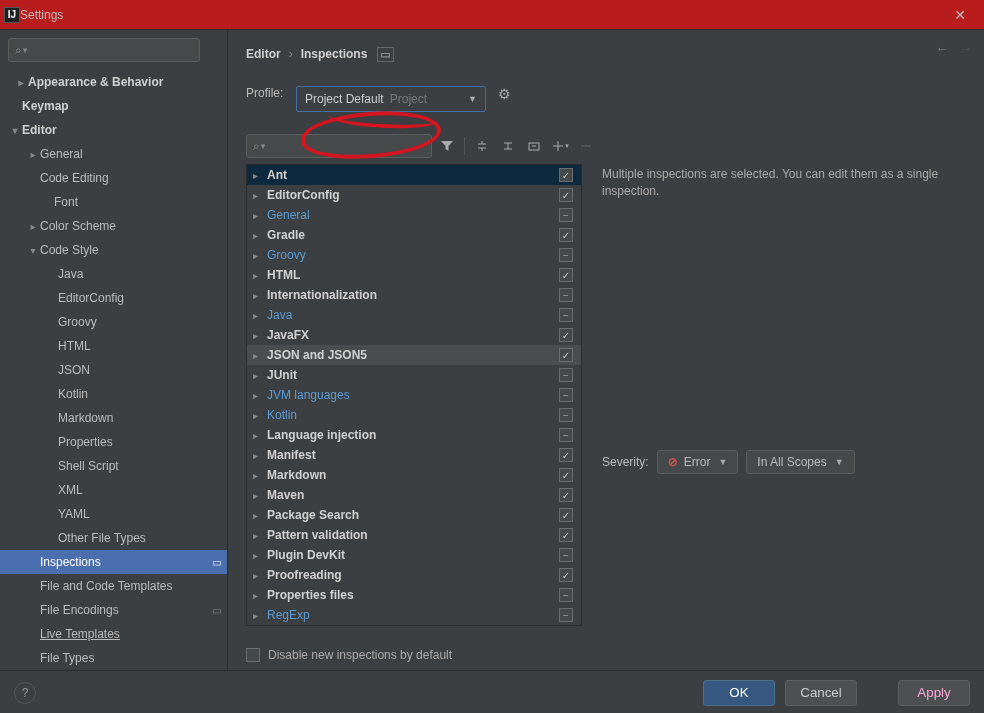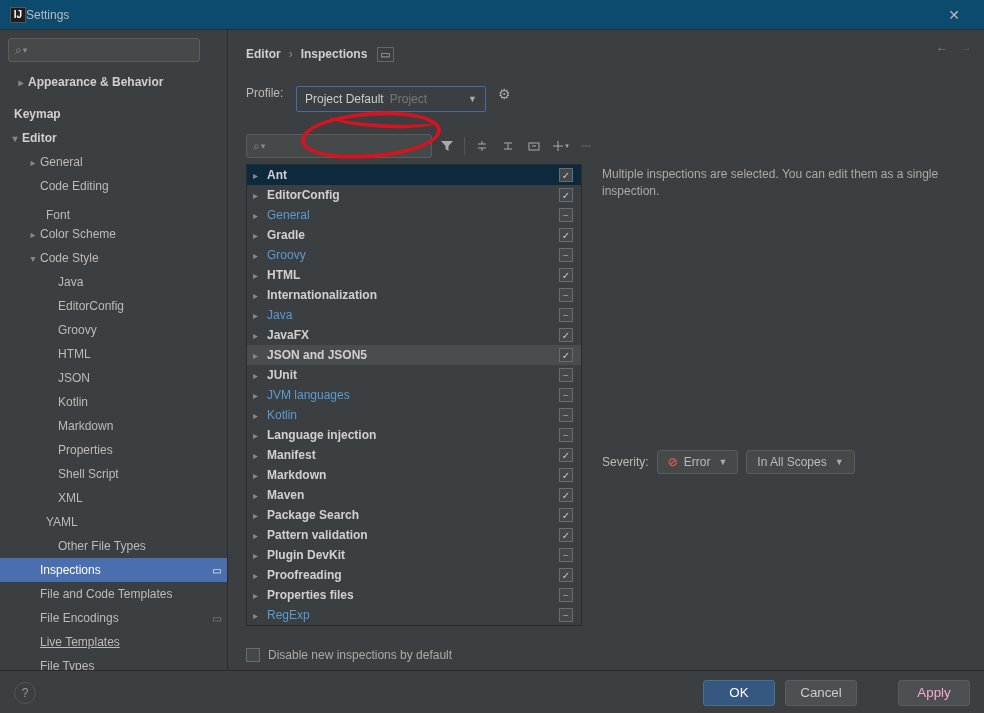--- a/index.html
+++ b/index.html
@@ -1,17 +1,17 @@
 <!DOCTYPE html>
 <html><head>
 <meta charset="utf-8">
 <style>
   * { box-sizing: border-box; margin: 0; padding: 0; }
   html, body { width: 984px; height: 713px; overflow: hidden; font-family: "Segoe UI", Arial, sans-serif; font-size: 12px; color: #bbbbbb; background: #3c3f41; }
-  .titlebar { display: flex; align-items: center; height: 30px; background: #0c4a6e; border-bottom: 1px solid #2b2b2b; padding: 0 10px; }
+  .titlebar { display: flex; align-items: center; height: 30px; background: #b91c1c; border-bottom: 1px solid #2b2b2b; padding: 0 4px; }
   .titlebar .app-icon { width: 16px; height: 16px; background: #1e1e1e; color: #fff; display:flex; align-items:center; justify-content:center; font-size:10px; font-weight:bold; border:1px solid #555; }
   .titlebar .title { flex:1; }
   .titlebar .close { width: 40px; text-align:center; color:#bbb; cursor:pointer; font-size:14px; }
 
   .body { display:flex; height: 640px; }
   .sidebar { width: 228px; border-right:1px solid #2b2b2b; display:flex; flex-direction:column; }
   .search-row { padding: 8px; }
   .search-box { width: 192px; height: 24px; background:#45494a; border:1px solid #5a5d5e; border-radius:3px; display:flex; align-items:center; padding:0 6px; color:#888; }
   .tree { flex:1; overflow:auto; padding-bottom:4px; }
   .tree-item { display:flex; align-items:center; height:24px; cursor:pointer; }
@@ -97,37 +97,37 @@
       <div class="search-box">
         <span>⌕</span>
           <span style="font-size:9px;margin-left:1px;">▾</span>
       </div>
     </div>
     <div class="tree" id="tree">
         <div class="tree-item bold" style="padding-left: 14px;">
           <span class="arrow closed"></span>
           <span class="label">Appearance &amp; Behavior</span>
         </div>
-        <div class="tree-item bold" style=" margin-top: 8px;">
+        <div class="tree-item bold" style="padding-left: 8px;">
           <span class="arrow none"></span>
           <span class="label">Keymap</span>
         </div>
         <div class="tree-item bold" style="padding-left: 8px;">
           <span class="arrow open"></span>
           <span class="label">Editor</span>
         </div>
         <div class="tree-item" style="padding-left: 26px;">
           <span class="arrow closed"></span>
           <span class="label">General</span>
         </div>
         <div class="tree-item" style="padding-left: 26px;">
           <span class="arrow none"></span>
           <span class="label">Code Editing</span>
         </div>
-        <div class="tree-item" style="padding-left: 32px; align-items: flex-end;">
+        <div class="tree-item" style="padding-left: 40px;">
           <span class="arrow none"></span>
           <span class="label">Font</span>
         </div>
         <div class="tree-item" style="padding-left: 26px;">
           <span class="arrow closed"></span>
           <span class="label">Color Scheme</span>
         </div>
         <div class="tree-item" style="padding-left: 26px;">
           <span class="arrow open"></span>
           <span class="label">Code Style</span>
@@ -165,21 +165,21 @@
           <span class="label">Properties</span>
         </div>
         <div class="tree-item" style="padding-left: 44px;">
           <span class="arrow none"></span>
           <span class="label">Shell Script</span>
         </div>
         <div class="tree-item" style="padding-left: 44px;">
           <span class="arrow none"></span>
           <span class="label">XML</span>
         </div>
-        <div class="tree-item" style="padding-left: 32px;">
+        <div class="tree-item" style="padding-left: 44px;">
           <span class="arrow none"></span>
           <span class="label">YAML</span>
         </div>
         <div class="tree-item" style="padding-left: 44px;">
           <span class="arrow none"></span>
           <span class="label">Other File Types</span>
         </div>
         <div class="tree-item selected" style="padding-left: 26px;">
           <span class="arrow none"></span>
           <span class="label">Inspections</span>

